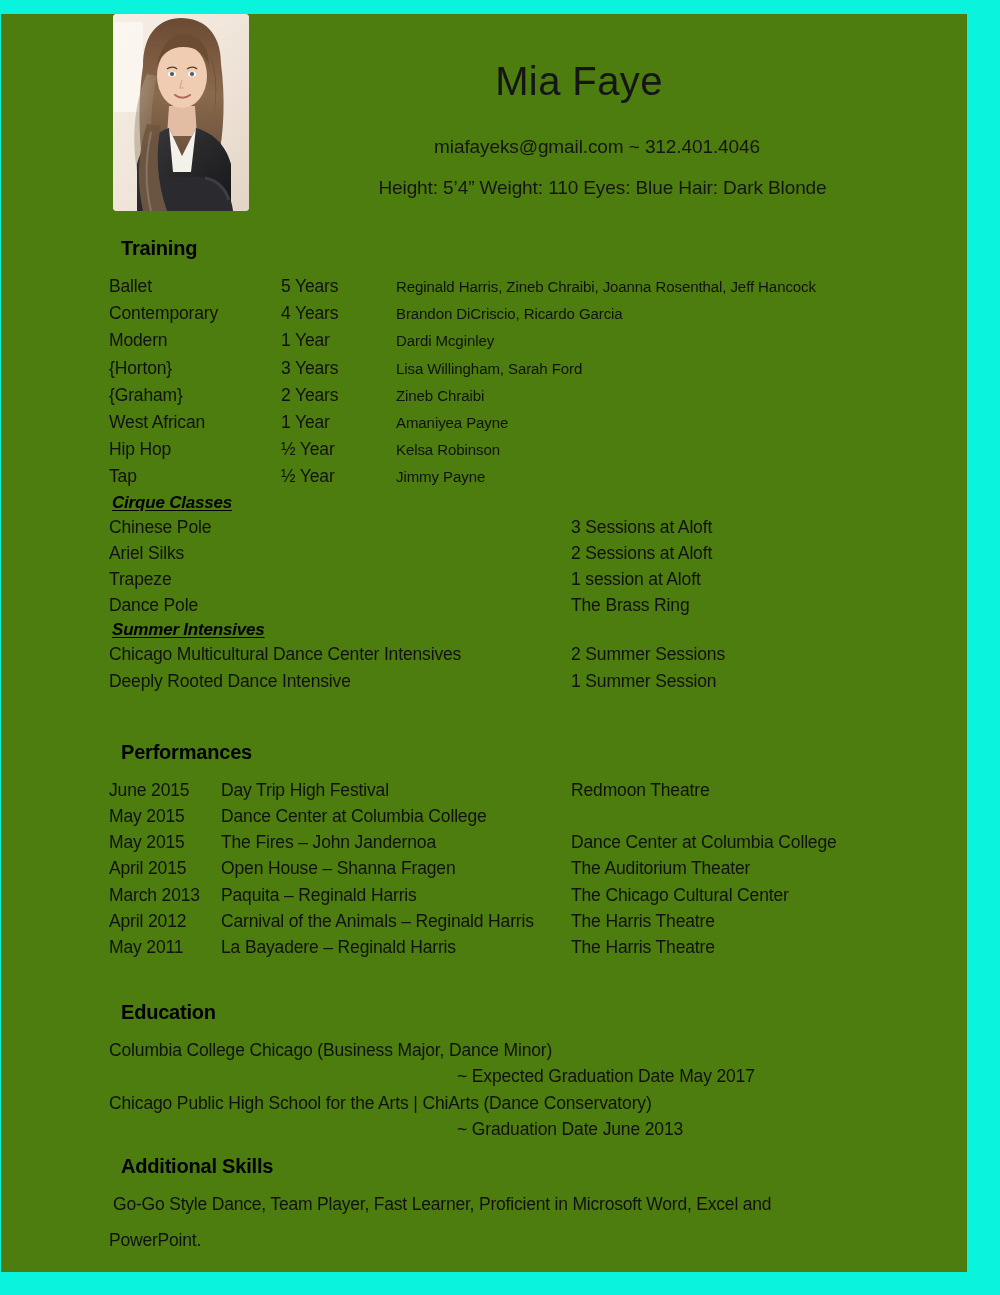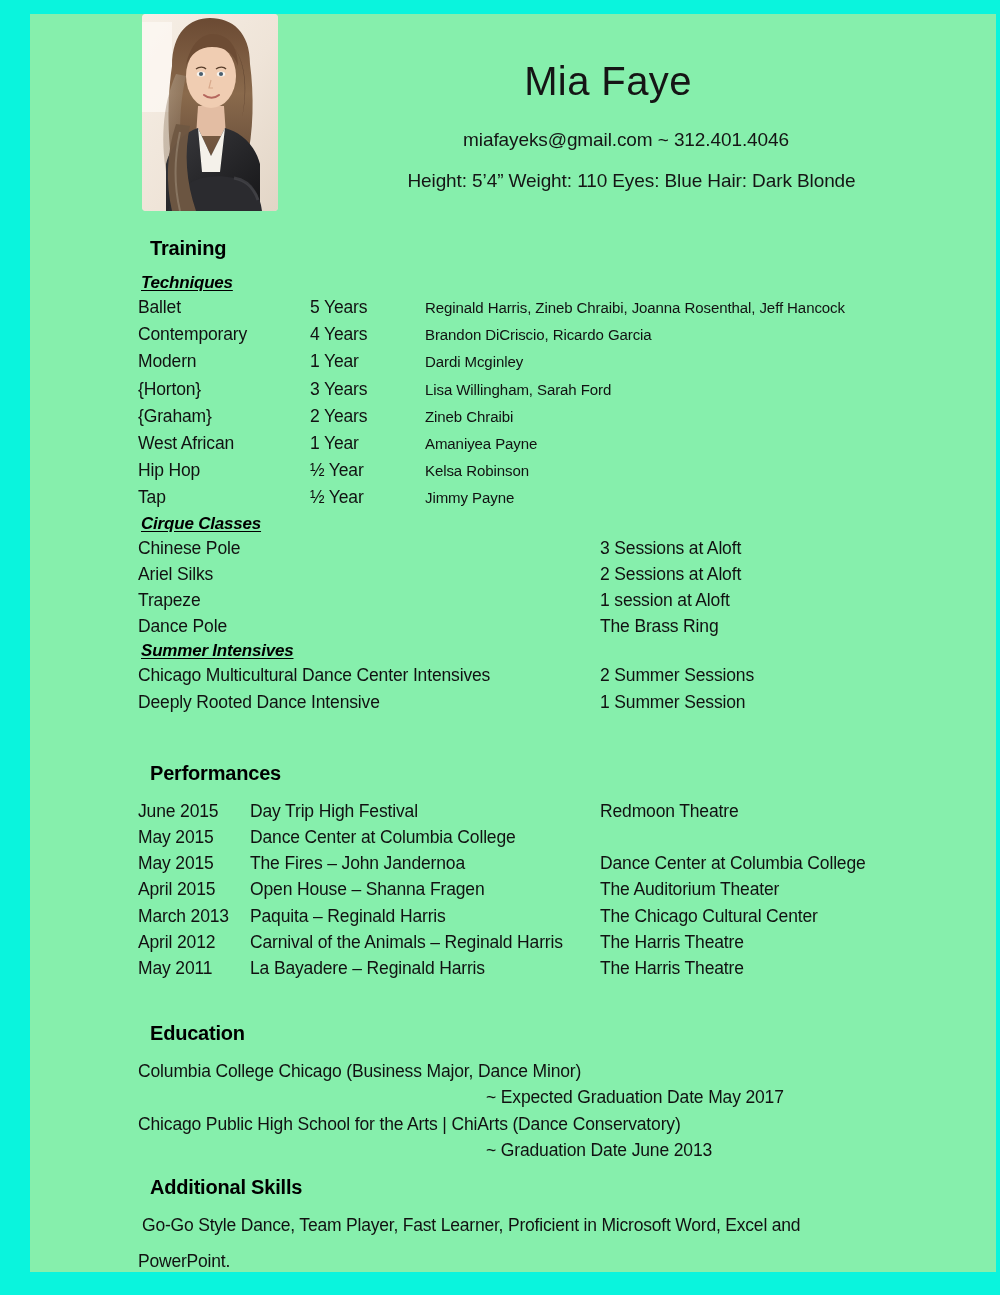--- a/index.html
+++ b/index.html
@@ -16,25 +16,25 @@
   #page {
     position: relative;
     width: 1000px;
     height: 1295px;
     background: #0af4dd;
     box-sizing: border-box;
     overflow: hidden;
   }
   #sheet {
     position: absolute;
-    left: 30px;
+    left: 1px;
     top: 14px;
     width: 966px;
     height: 1258px;
-    background: #86efac;
+    background: #4d7c0f;
     box-sizing: border-box;
     overflow: hidden;
   }
 
   
   #header {
     position: relative;
     height: 210px;
   }
   #photo {
@@ -59,21 +59,21 @@
   #fullname {
     font-size: 40px;
     font-weight: 400;
     letter-spacing: 0.4px;
     line-height: 1.1;
     margin-top: 45px;
     color: #151515;
   }
   #contact {
     font-size: 19px;
-    margin-top: 26px;
+    margin-top: 33px;
     letter-spacing: -0.1px;
     color: #151515;
     padding-left: 36px;
   }
   #stats {
     font-size: 19px;
     margin-top: 19px;
     letter-spacing: -0.1px;
     color: #151515;
     padding-left: 47px;
@@ -232,21 +232,20 @@
         <div id="fullname">Mia Faye</div>
         <div id="contact">miafayeks@gmail.com ~ 312.401.4046</div>
         <div id="stats">Height: 5’4”  Weight: 110 Eyes: Blue  Hair: Dark Blonde</div>
       </div>
     </div>
 
     <div id="content">
 
       <h2 class="section">Training</h2>
 
-      <div class="subsection">Techniques</div>
 
       <div>
         <div class="row">
           <span class="tq-style">Ballet</span>
           <span class="tq-years">5 Years</span>
           <span class="tq-teach">Reginald Harris, Zineb Chraibi, Joanna Rosenthal, Jeff Hancock</span>
         </div>
         <div class="row">
           <span class="tq-style">Contemporary</span>
           <span class="tq-years">4 Years</span>

